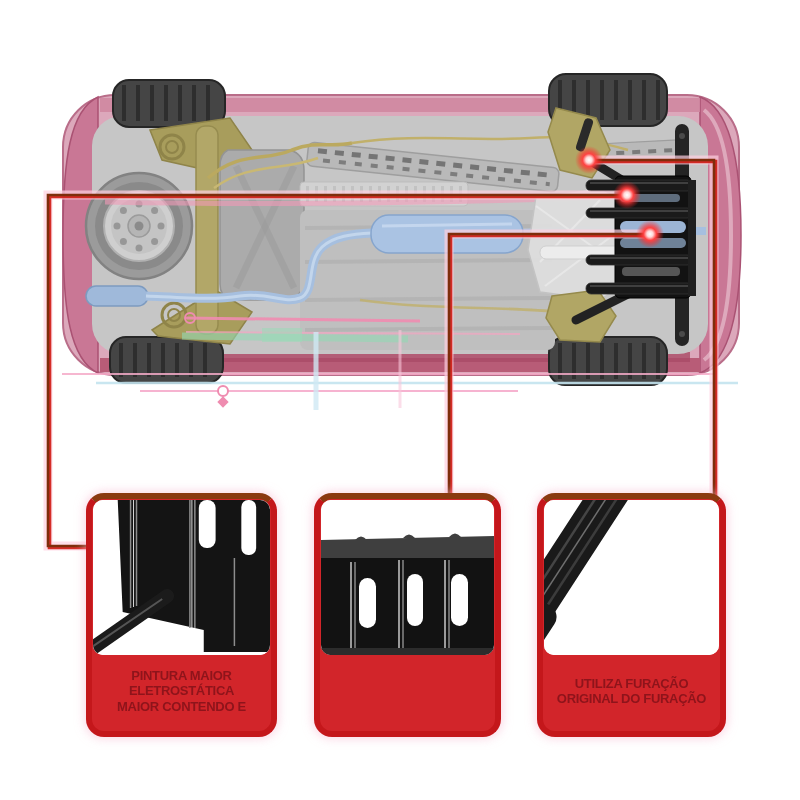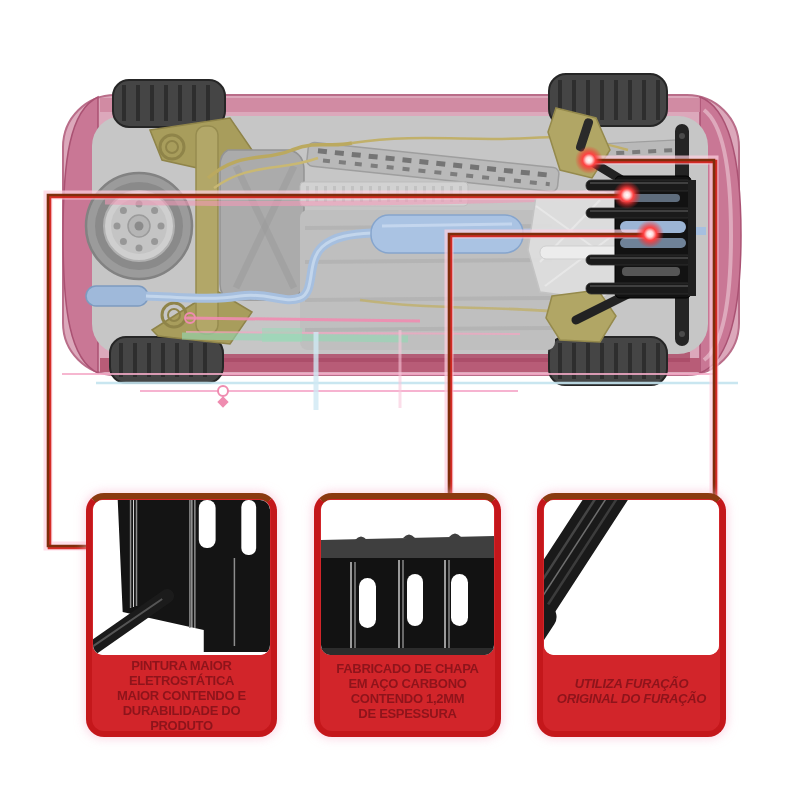--- a/index.html
+++ b/index.html
@@ -11,21 +11,21 @@
         border-radius:18px;box-shadow:0 0 10px 2px rgba(248,186,210,.55);
         display:flex;flex-direction:column;}
   .card-photo{background:#ffffff;border-radius:10px;margin:1px;height:155px;
         overflow:hidden;flex:none;}
   .card-photo svg{display:block;width:100%;height:100%;}
   .card-label{flex:1;display:flex;flex-direction:column;justify-content:center;align-items:center;
         color:#8e141b;font-weight:bold;font-size:13px;line-height:1.16;text-align:center;
         letter-spacing:-0.3px;padding:2px 2px 7px;}
   #card-1{left:86px;width:191px;}
   #card-2{left:314px;width:187px;}
-  #card-3{left:537px;width:189px;font-style:italic;}
+  #card-3{left:537px;width:189px;}
 </style>
 </head>
 <body>
 
 <div id="stage">
 
   <svg id="car-svg" viewBox="0 0 800 800">
     <defs>
       <radialGradient id="dotg">
         <stop offset="0%" stop-color="#ffffff"></stop>
@@ -241,21 +241,20 @@
             <line x1="100" y1="0" x2="100" y2="128"></line>
           </g>
         <line x1="-6" y1="152" x2="75" y2="96" stroke="#1b1b1b" stroke-width="14" stroke-linecap="round"></line>
         <line x1="-4" y1="149" x2="70" y2="99" stroke="#555555" stroke-width="2"></line>
       </svg>
     </div>
     <div class="card-label">
       <div>PINTURA MAIOR</div>
       <div>ELETROSTÁTICA</div>
       <div>MAIOR CONTENDO E</div>
-      <div>DURABILIDADE DO PRODUTO</div>
     </div>
   </div>
 
   <div class="card" id="card-2">
     <div class="card-photo">
       <svg viewBox="0 0 173 155" preserveAspectRatio="none">
         <rect x="0" y="0" width="173" height="155" fill="#ffffff"></rect>
         <path d="M0,40 L173,36 L173,58 L0,62 Z" fill="#3f3f3f"></path>
         <path d="M34,40 q6,-7 12,0 Z M82,38 q6,-7 12,0 Z M128,37 q6,-7 12,0 Z" fill="#3f3f3f"></path>
         <rect x="0" y="58" width="173" height="97" fill="#121212"></rect>
@@ -268,26 +267,20 @@
           <line x1="124" y1="60" x2="124" y2="152"></line>
         </g>
         <g stroke="#6a6a6a" stroke-width="2">
           <line x1="34" y1="62" x2="34" y2="152"></line>
             <line x1="82" y1="60" x2="82" y2="152"></line>
           <line x1="128" y1="60" x2="128" y2="152"></line>
         </g>
         <rect x="0" y="148" width="173" height="7" fill="#2c2c2c"></rect>
       </svg>
     </div>
-    <div class="card-label">
-      <div>FABRICADO DE CHAPA</div>
-      <div>EM AÇO CARBONO</div>
-      <div>CONTENDO 1,2MM</div>
-      <div>DE ESPESSURA</div>
-    </div>
   </div>
 
   <div class="card" id="card-3">
     <div class="card-photo">
       <svg viewBox="0 0 175 155" preserveAspectRatio="none">
         <rect x="0" y="0" width="175" height="155" fill="#ffffff"></rect>
         <g transform="rotate(33 60 0)">
           <rect x="42" y="-30" width="38" height="165" rx="9" fill="#1a1a1a"></rect>
           <line x1="52" y1="-25" x2="52" y2="118" stroke="#454545" stroke-width="2.5"></line>
           <line x1="61" y1="-25" x2="61" y2="120" stroke="#6f6f6f" stroke-width="1.5"></line>

